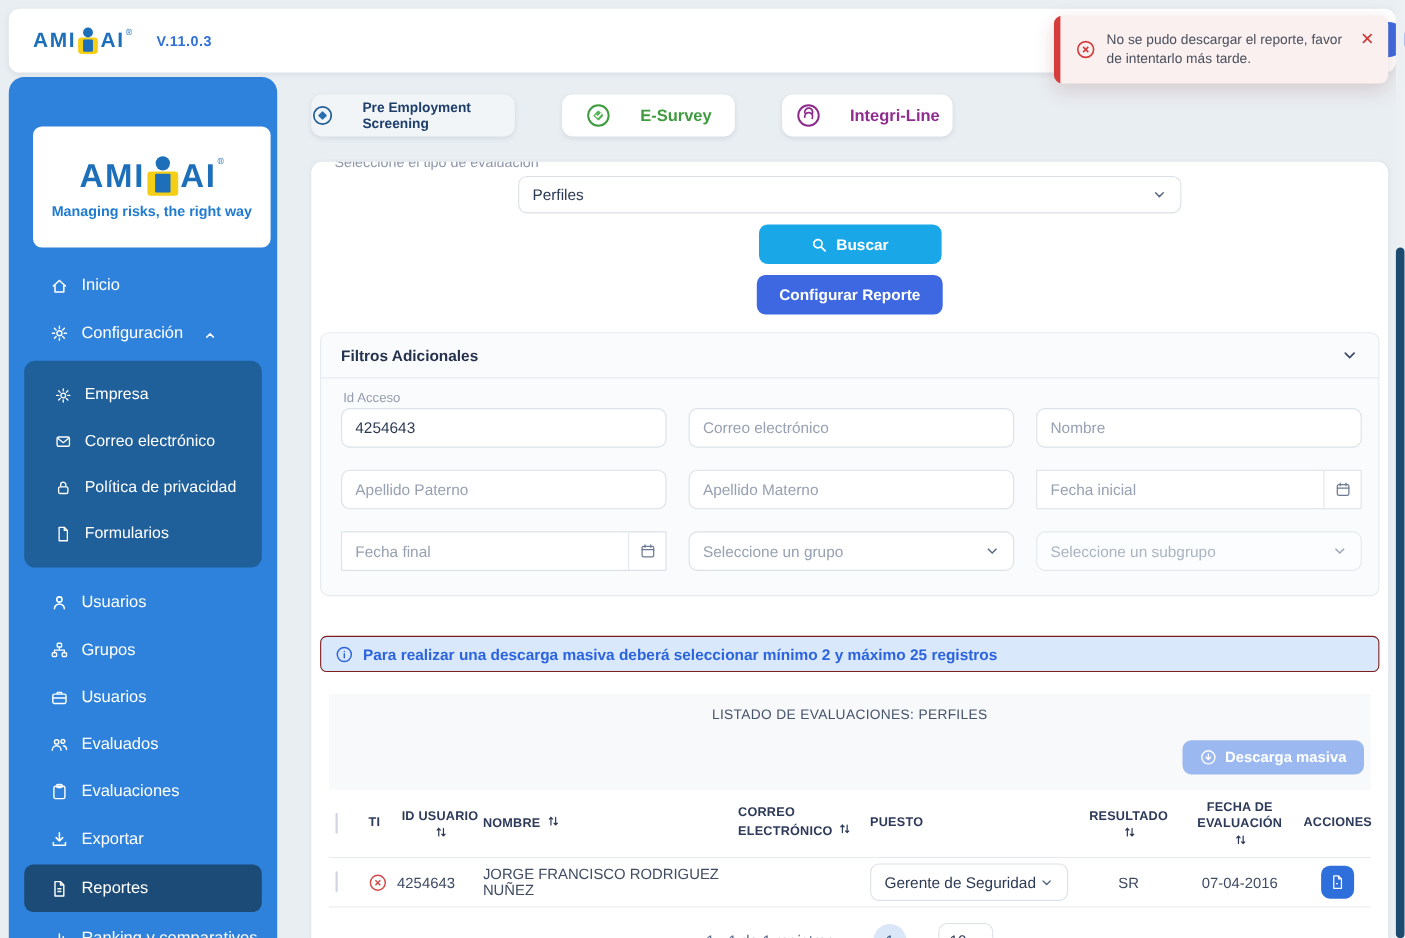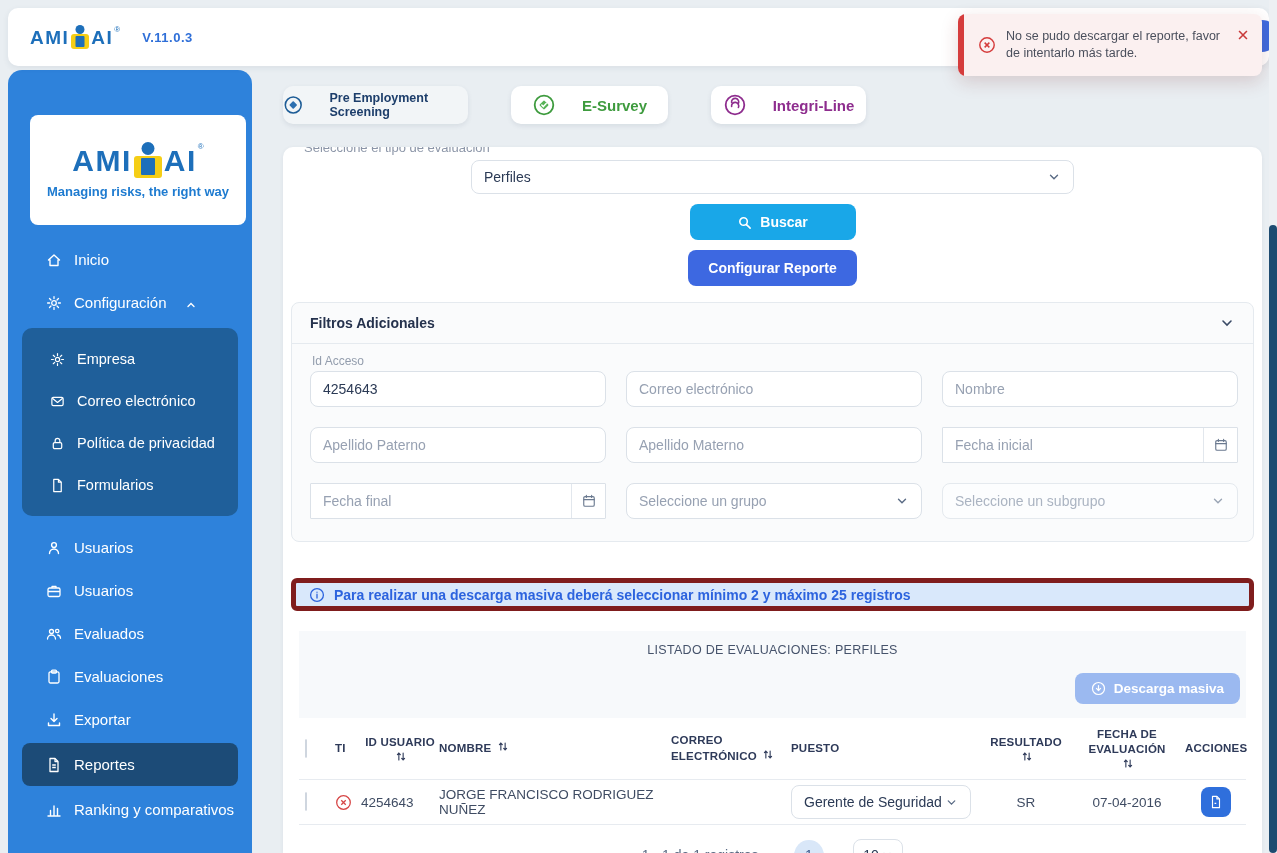--- a/index.html
+++ b/index.html
@@ -106,21 +106,21 @@
   .flabel { font-size:12px; color:#939DAD; margin:0 0 3px 2px; display:block; }
   .date-wrap { display:flex; align-items:stretch; border:1px solid #DBE1E8; border-radius:1px;
                background:#fff; height:36px; overflow:hidden; }
   .date-wrap input { flex:1; border:none; height:100%; }
   .date-btn { width:34px; border-left:1px solid #E2E7ED; display:flex; align-items:center;
               justify-content:center; color:#6B7A90; cursor:pointer; }
   .sel.disabled { background:#FCFDFE; border-color:#E4E9EE; }
   .sel.disabled .ph { color:#ABB4C2; }
 
   
-  .banner { margin-top:36px; height:33px; border:5px solid #7f1d1d; background:#D9E8FB; border-radius:6px;
+  .banner { margin-top:36px; height:33px; border:1px solid #7f1d1d; background:#D9E8FB; border-radius:6px;
             display:flex; align-items:center; gap:9px; padding:0 13px; color:#2C63DE; }
   .banner-text { font-size:14px; font-weight:700; }
 
   
   .tsection { margin:20px 8px 0; }
   .tband { background:#F7F9FB; padding:12px 6px 14px; }
   .ttitle { text-align:center; font-size:12.5px; color:#46536B; letter-spacing:.3px; }
   .tband-actions { display:flex; justify-content:flex-end; margin-top:16px; }
   .btn-descarga { height:31px; padding:0 16px; background:#9BB9F0; font-size:13.5px; border-radius:8px; }
   .tgrid { display:grid; grid-template-columns:30px 26px 78px 232px 120px 192px 86px 116px 62px;
@@ -257,20 +257,29 @@
           <span>Formularios</span>
         </div>
       </div>
 
       <div class="mi">
         <svg class="ic" width="16" height="16" viewBox="0 0 16 16" fill="none" stroke="currentColor" stroke-width="1.4" stroke-linecap="round">
             <circle cx="8" cy="5" r="2.4"></circle>
             <path d="M3.5 13.5a4.5 4.5 0 019 0"></path>
           </svg>
         <span>Usuarios</span>
+      </div>
+      <div class="mi">
+        <svg class="ic" width="16" height="16" viewBox="0 0 16 16" fill="none" stroke="currentColor" stroke-width="1.2" stroke-linejoin="round">
+            <rect x="6" y="1.8" width="4" height="3.4" rx=".8"></rect>
+            <rect x="1.5" y="10.4" width="4" height="3.4" rx=".8"></rect>
+            <rect x="10.5" y="10.4" width="4" height="3.4" rx=".8"></rect>
+            <path d="M8 5.2V8M3.5 10.4V8h9v2.4"></path>
+          </svg>
+        <span>Grupos</span>
       </div>
       <div class="mi">
         <svg class="ic" width="16" height="16" viewBox="0 0 16 16" fill="none" stroke="currentColor" stroke-width="1.3" stroke-linejoin="round">
             <rect x="2" y="5" width="12" height="8.5" rx="1.5"></rect>
             <path d="M6 5V3.5h4V5M2 8.5h12"></path>
           </svg>
         <span>Usuarios</span>
       </div>
       <div class="mi">
         <svg class="ic" width="16" height="16" viewBox="0 0 16 16" fill="none" stroke="currentColor" stroke-width="1.3" stroke-linecap="round">

